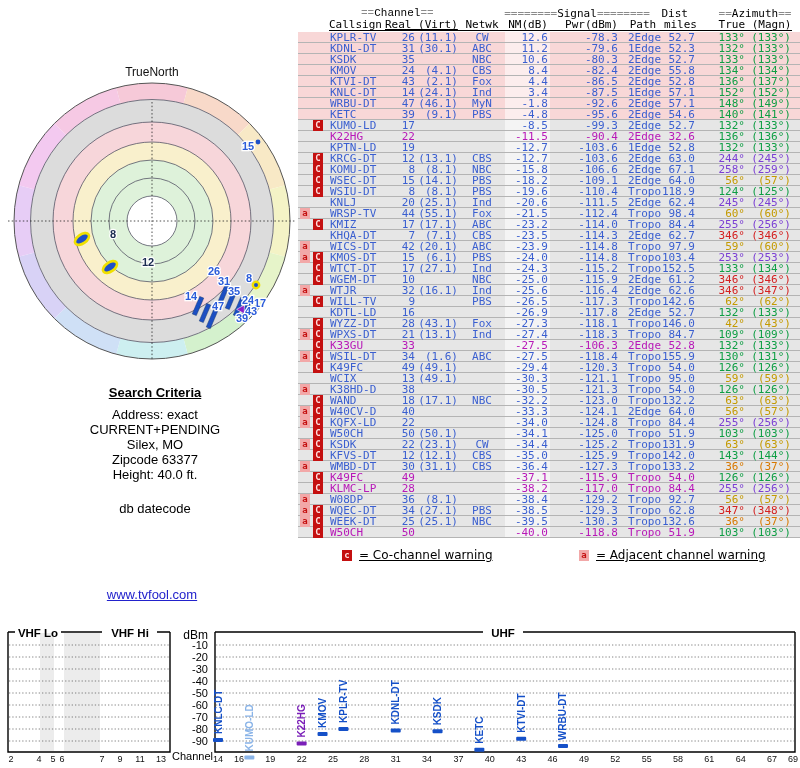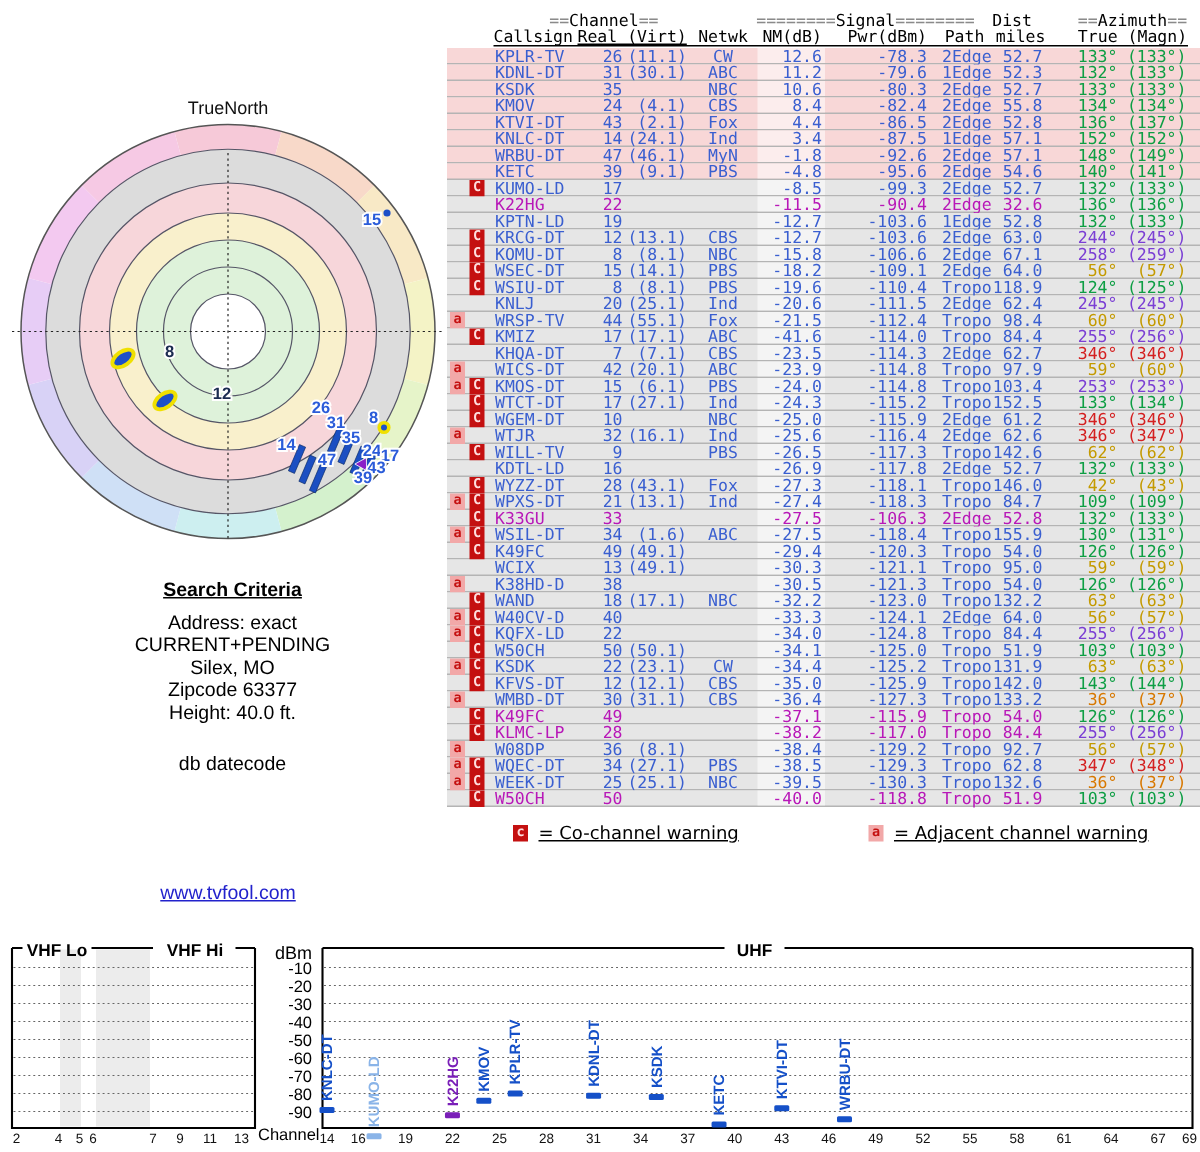--- a/index.html
+++ b/index.html
@@ -17,21 +17,21 @@
   #site-link{position:absolute;left:0;top:587px;width:304px;text-align:center;
         font-size:13px;color:#2222cc;text-decoration:underline;cursor:pointer;}
   
   #tablewrap{position:absolute;left:298px;top:0;width:502px;height:570px;
         font-family:"DejaVu Sans Mono",monospace;font-size:11px;color:#000;}
   #tablewrap span{position:absolute;top:0;height:11px;line-height:11px;white-space:pre;}
   .hl1,.hl2{position:absolute;left:0;width:502px;height:11px;}
   .hl1{top:8px}.hl2{top:19px}
   #hdr-underline{position:absolute;top:30px;left:31px;width:463px;border-top:1.5px solid #000;}
   .eq{color:#8a8a8a;}
-  .h-channel{left:63px;width:78px;text-align:right;}
+  .h-channel{left:63px;width:78px;text-align:left;font-family:Liberation Mono, monospace;}
   .h-signal{left:205px;width:148px;text-align:center;}
   .h-dist{left:348px;width:42px;text-align:right;}
   .h-azimuth{left:420px;width:74px;text-align:center;}
   .h-callsign{left:31px;}
   .h-realvirt{left:87px;text-decoration:underline;}
   .h-netwk{left:162px;width:44px;text-align:center;}
   .h-nm{left:208px;width:42px;text-align:right;}
   .h-pwr{left:267px;width:53px;text-align:right;}
   .h-path{left:325px;width:40px;text-align:center;}
   .h-miles{left:357px;width:42px;text-align:right;}
@@ -388,21 +388,21 @@
           <span class="col-tr azgold">60°</span>
           <span class="col-mg azgold">(60°)</span>
         </div>
         <div class="row gray" style="top: 219px;">
           <div class="band"></div>
           <span class="wm wc col-c">C</span>
           <span class="col-cs tblue">KMIZ</span>
           <span class="col-re tblue">17</span>
           <span class="col-vi tblue">(17.1)</span>
           <span class="col-nw tblue">ABC</span>
-          <span class="col-nm tblue">-41.6</span>
+          <span class="col-nm tblue">-23.2</span>
           <span class="col-pw tblue">-114.0</span>
           <span class="col-pa tblue">Tropo</span>
           <span class="col-di tblue">84.4</span>
           <span class="col-tr azpurple">255°</span>
           <span class="col-mg azpurple">(256°)</span>
         </div>
         <div class="row gray" style="top: 230px;">
           <div class="band"></div>
           <span class="col-cs tblue">KHQA-DT</span>
           <span class="col-re tblue">7</span>

